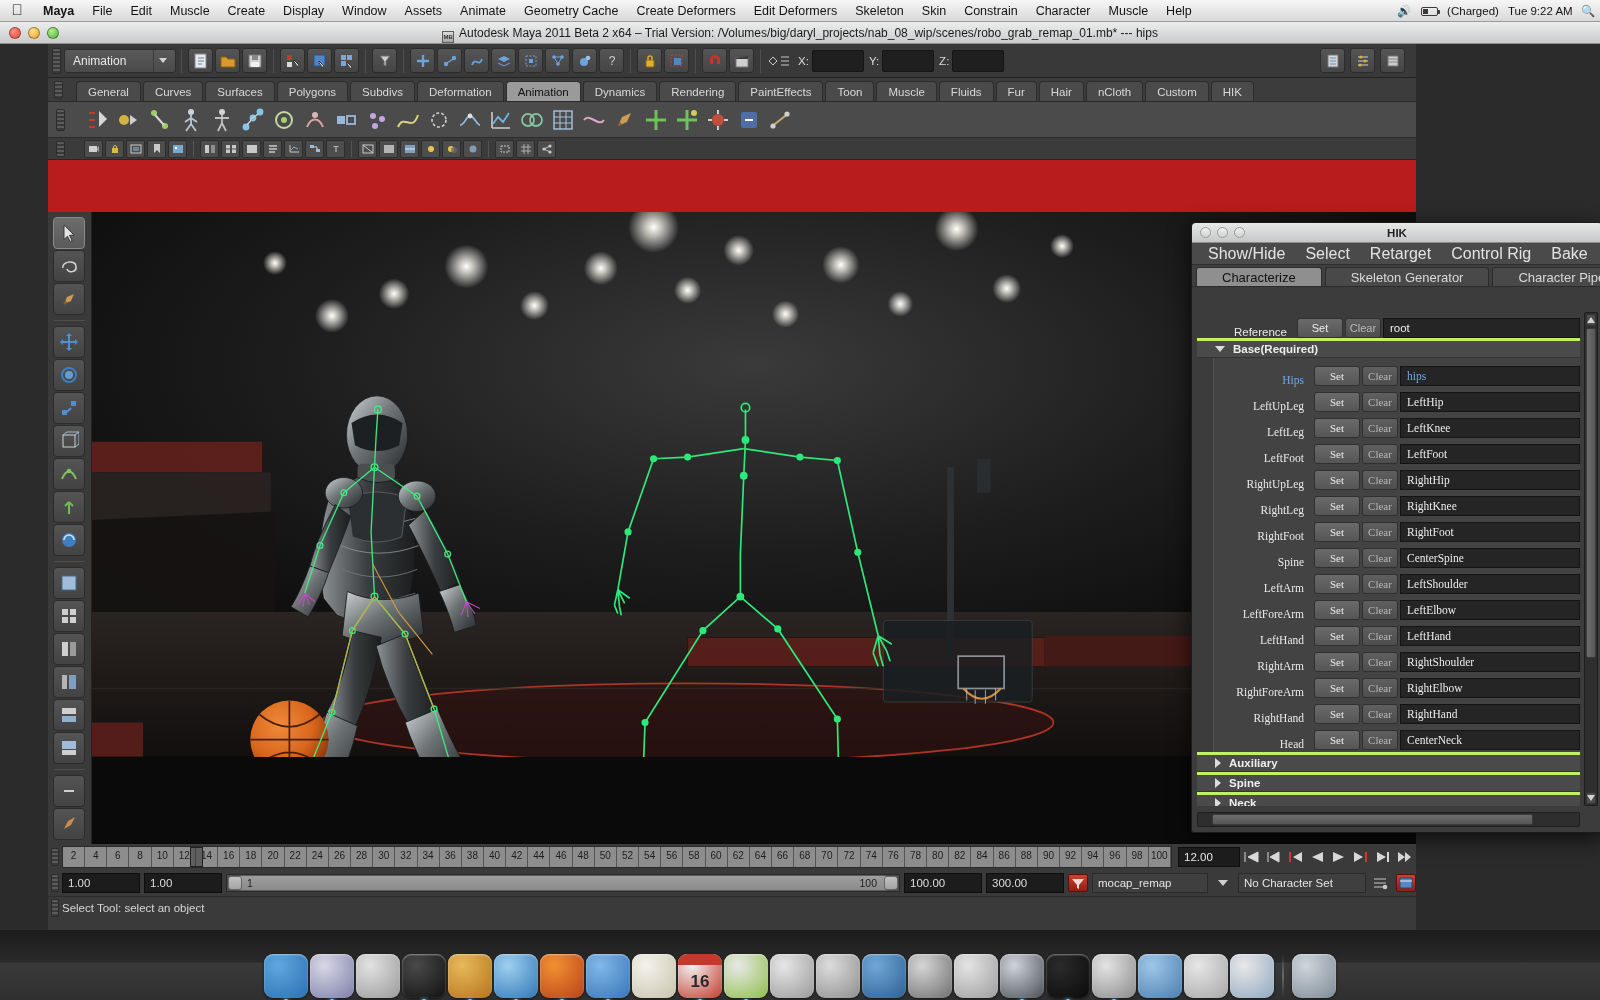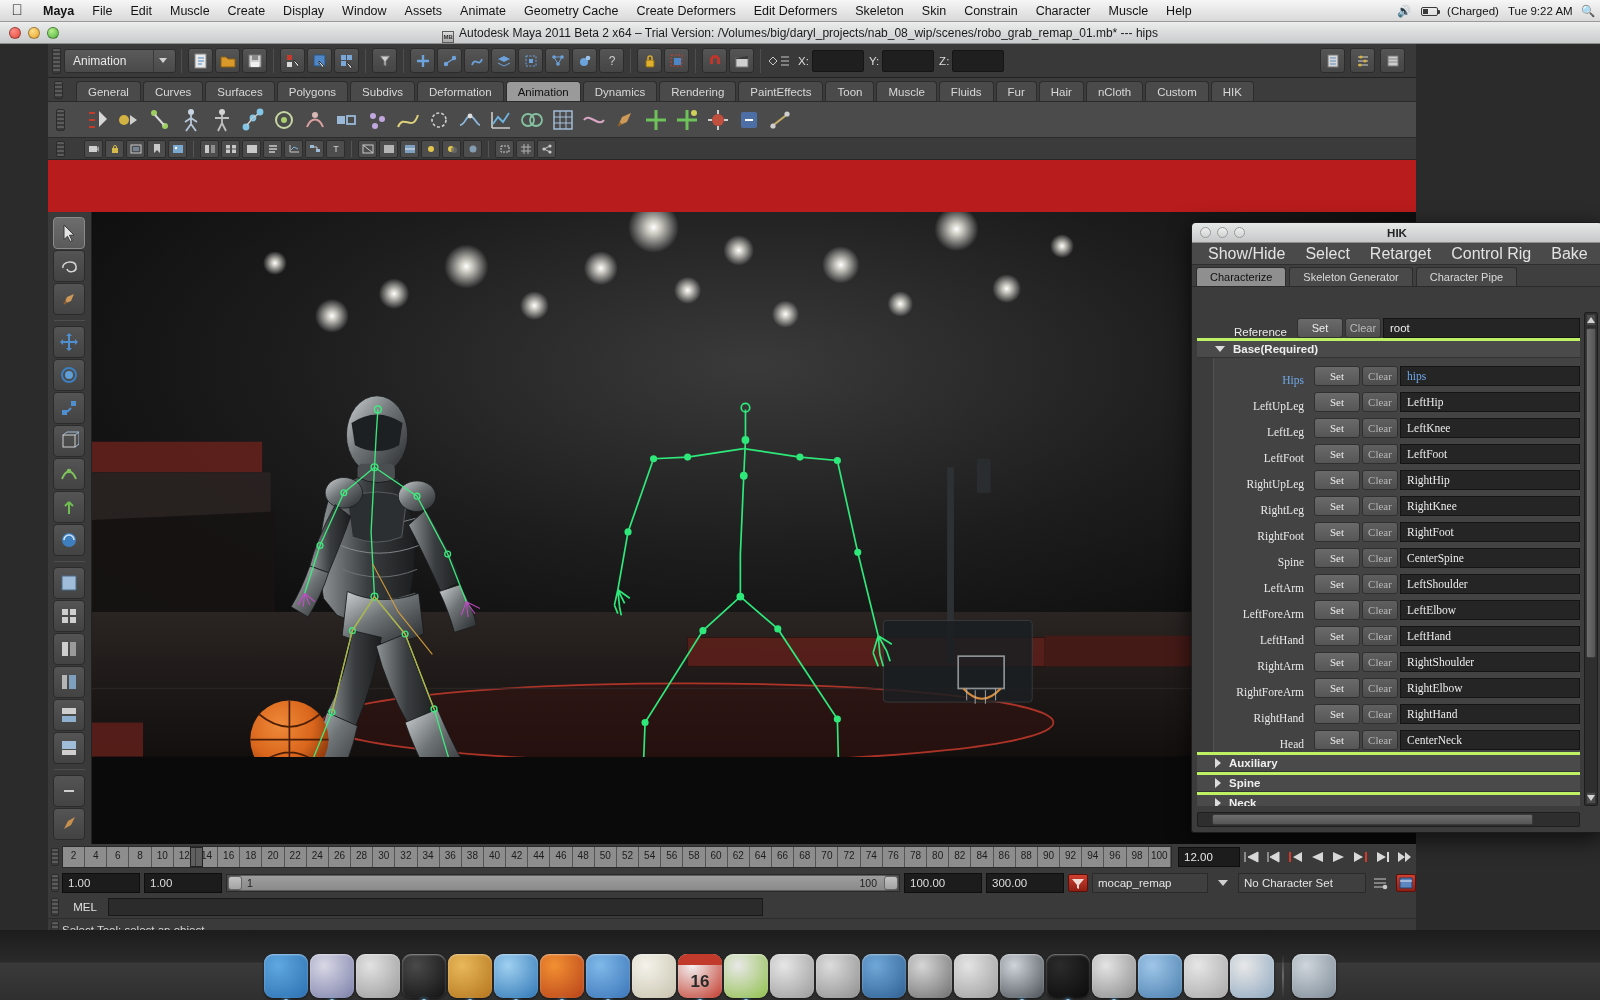--- a/index.html
+++ b/index.html
@@ -122,21 +122,21 @@
   #hik .wbar .lights{display:flex;gap:6px;padding-left:8px;}
   #hik .wbar .wl{width:11px;height:11px;border-radius:50%;border:1px solid #9a9a9a;
      background:linear-gradient(#efefef,#d2d2d2);}
   #hik .wbar .wt{position:absolute;left:0;right:0;text-align:center;line-height:20px;
      font-size:11.5px;color:#222;font-weight:bold;}
   #hik .wmenu { height:22px; background:#4a4a4a; display:flex; align-items:center;
      gap:0; padding-left:6px; border-bottom:1px solid #2e2e2e;}
   #hik .wmenu span { font-size:16px; color:#e3e3e3; padding:0 10px; line-height:22px; white-space:nowrap;}
   #hik .wtabs { height:22px; background:#3f3f3f; display:flex; align-items:flex-end;
      padding-left:4px; border-bottom:1px solid #2b2b2b;}
-  #hik .wtab { height:19px;line-height:19px;padding:0 13px;font-size:11px;color:#dadada;
+  #hik .wtab { height:19px;line-height:19px;padding:0 25px;font-size:13px;color:#dadada;
      background:#494949;border:1px solid #2c2c2c;border-bottom:none;border-radius:3px 3px 0 0;
      margin-right:3px; white-space:nowrap;}
   #hik .wtab.on{ background:#8f8f8f; color:#111;}
   #hik .maplbl { text-align:right; font-size:11.5px; color:#e9e9e9; font-weight:bold;
      padding:4px 10px 3px 0; }
   #hik .listwrap{ position:absolute; left:5px; right:22px; top:89px; bottom:26px; overflow:hidden;}
 
   .mrow { display:flex; align-items:flex-end; height:26px; }
   .mrow .lbl { width:100px; text-align:right; font-size:11.5px; color:#e9e9e9;
      padding-right:10px; white-space:nowrap; }
@@ -1440,26 +1440,20 @@
           </svg>
         </div>
       <div class="redico">
           <svg width="14" height="12">
             <rect x="1" y="1" width="12" height="10" fill="#5b86c0" stroke="#24456f"></rect>
             <path d="M1 4h12" stroke="#e7edf5"></path>
           </svg>
         </div>
     </div>
 
-    <div id="melrow">
-      <div class="sgrip"></div>
-      <div class="lbl">MEL</div>
-      <div id="melfield"></div>
-      <div id="melright"></div>
-    </div>
 
     <div id="statusrow">
       <div class="sgrip"></div>
       <div class="txt">Select Tool: select an object</div>
     </div>
   </div>
 </div>
 
 <div id="dock">
   <div id="dockinner">

